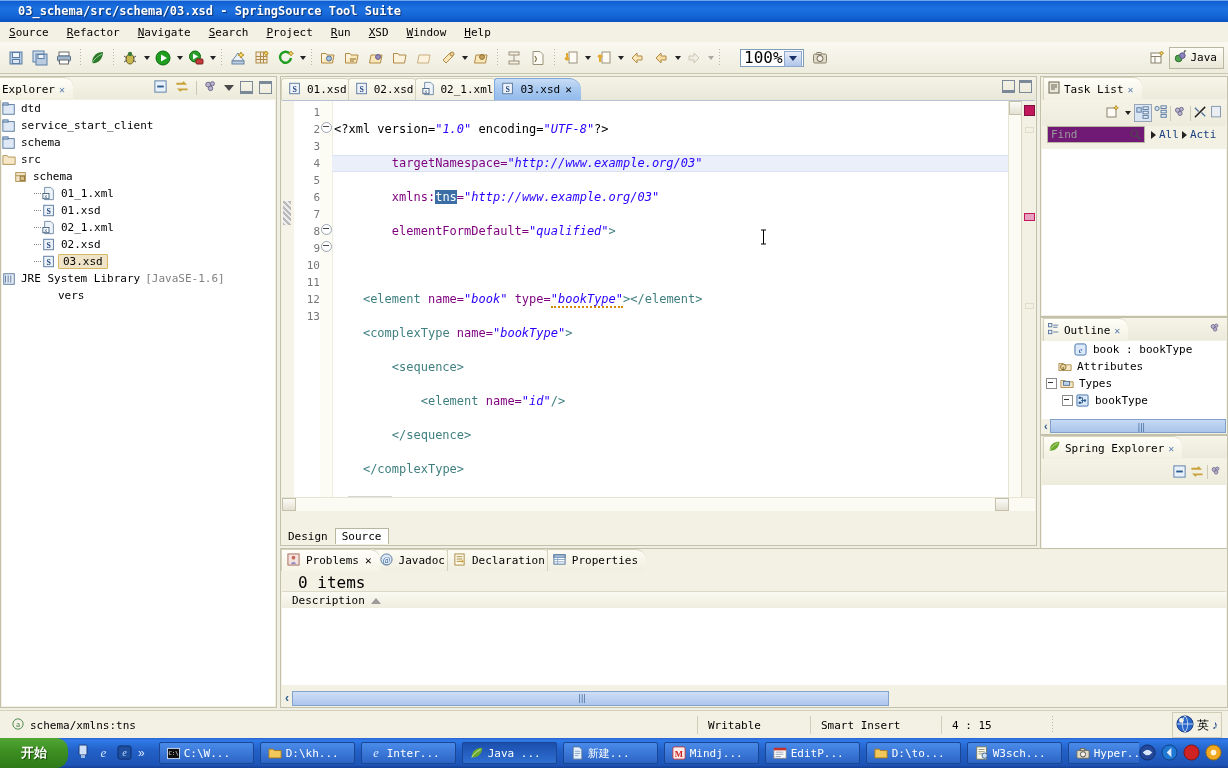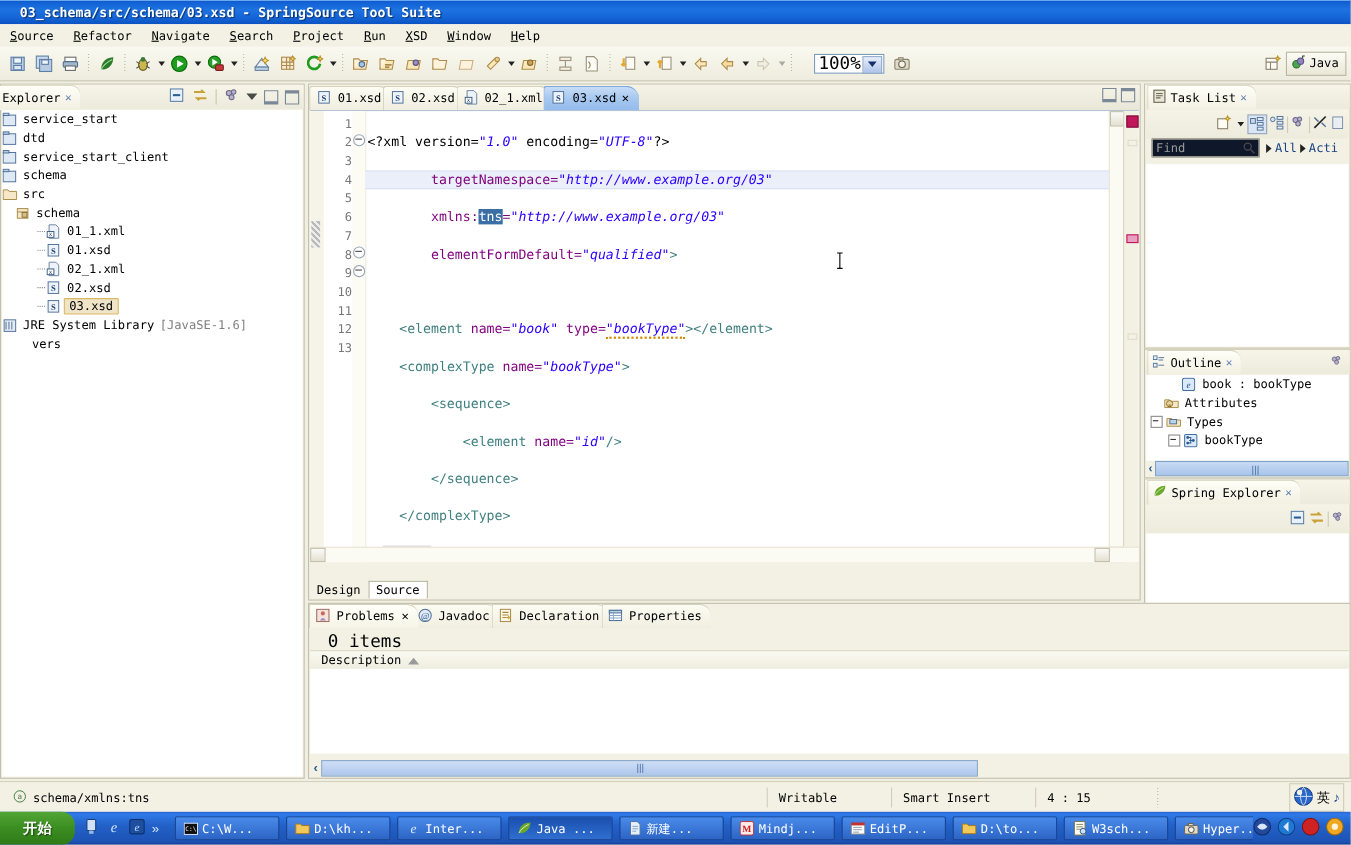--- a/index.html
+++ b/index.html
@@ -129,21 +129,21 @@
   .sbthumb{background:linear-gradient(to bottom,#fbfbf7,#e4e1d2);border:1px solid #c3c0ab;}
   .dstabs{position:absolute;left:1px;bottom:1px;height:18px;right:1px;display:flex;align-items:flex-end;
     background:#f3f1e4;}
   .dstab{font-family:"DejaVu Sans Mono", monospace;font-size:11px;padding:1px 6px;margin-right:1px;}
   .dstab.on{background:#fff;border:1px solid #b9b6a2;border-bottom:none;}
 
   
   #tasklist{left:1040px;top:76px;width:188px;height:241px;}
   #tasklist .vbody{position:absolute;left:1px;top:72px;right:1px;bottom:1px;}
   .findbox{
-    position:absolute;left:6px;top:49px;width:98px;height:17px;background:#0f172a;border:1px solid #b8b5a1;
+    position:absolute;left:6px;top:49px;width:98px;height:17px;background:#701a75;border:1px solid #b8b5a1;
     display:flex;align-items:center;padding-left:3px;box-sizing:border-box;
     font-family:"DejaVu Sans Mono", monospace;font-size:11px;color:#9a9a9a;
   }
   .filterbar{position:absolute;left:110px;top:49px;height:17px;display:flex;align-items:center;gap:3px;
     font-family:"DejaVu Sans Mono", monospace;font-size:11px;color:#19407f;}
   .tri{width:0;height:0;border-left:5px solid #222;border-top:4px solid transparent;border-bottom:4px solid transparent;}
 
   #outline{left:1040px;top:317px;width:188px;height:118px;}
   #outline .vbody{position:absolute;left:1px;top:23px;right:1px;bottom:15px;}
   #springexp{left:1040px;top:435px;width:188px;height:273px;}
@@ -445,29 +445,20 @@
       </div>
     </div>
     <div class="vbody" id="exptree">
         <div class="treeitem" style="padding-left: 0px;">
           <span style="display: inline-flex; align-items: center; width: 16px;">
             <svg width="14" height="14" viewBox="0 0 16 16">
               <rect x="1" y="3" width="13" height="11" fill="#dfe9f5" stroke="#4f7099"></rect>
               <rect x="1" y="1" width="6" height="2.5" fill="#b9cde6" stroke="#4f7099"></rect>
             </svg>
           </span>
-          <span class="lbl">service_start</span>
-        </div>
-        <div class="treeitem" style="padding-left: 0px;">
-          <span style="display: inline-flex; align-items: center; width: 16px;">
-            <svg width="14" height="14" viewBox="0 0 16 16">
-              <rect x="1" y="3" width="13" height="11" fill="#dfe9f5" stroke="#4f7099"></rect>
-              <rect x="1" y="1" width="6" height="2.5" fill="#b9cde6" stroke="#4f7099"></rect>
-            </svg>
-          </span>
           <span class="lbl">dtd</span>
         </div>
         <div class="treeitem" style="padding-left: 0px;">
           <span style="display: inline-flex; align-items: center; width: 16px;">
             <svg width="14" height="14" viewBox="0 0 16 16">
               <rect x="1" y="3" width="13" height="11" fill="#dfe9f5" stroke="#4f7099"></rect>
               <rect x="1" y="1" width="6" height="2.5" fill="#b9cde6" stroke="#4f7099"></rect>
             </svg>
           </span>
           <span class="lbl">service_start_client</span>
@@ -564,21 +555,21 @@
         <div class="treeitem" style="padding-left: 0px;">
           <span style="display: inline-flex; align-items: center; width: 16px;">
             <svg width="14" height="14" viewBox="0 0 16 16">
               <rect x="2" y="2" width="12" height="12" fill="#e6ecf4" stroke="#4f7099"></rect>
               <path d="M4 4 v8 M7 4 v8 M10 4 v8" stroke="#4f7099"></path>
             </svg>
           </span>
           <span class="lbl">JRE System Library</span>
           <span class="dim">[JavaSE-1.6]</span>
         </div>
-        <div class="treeitem" style="padding-left: 8px;">
+        <div class="treeitem" style="padding-left: 1px; margin-left: 36px;">
           <span style="display: inline-flex; align-items: center; width: 16px;"></span>
           <span class="lbl">vers</span>
         </div>
       </div>
   </div>
 
   <div id="editor">
     <div class="etabs" id="etabs">
         <div class="etab">
           <span><svg width="14" height="15" viewBox="0 0 16 16">

